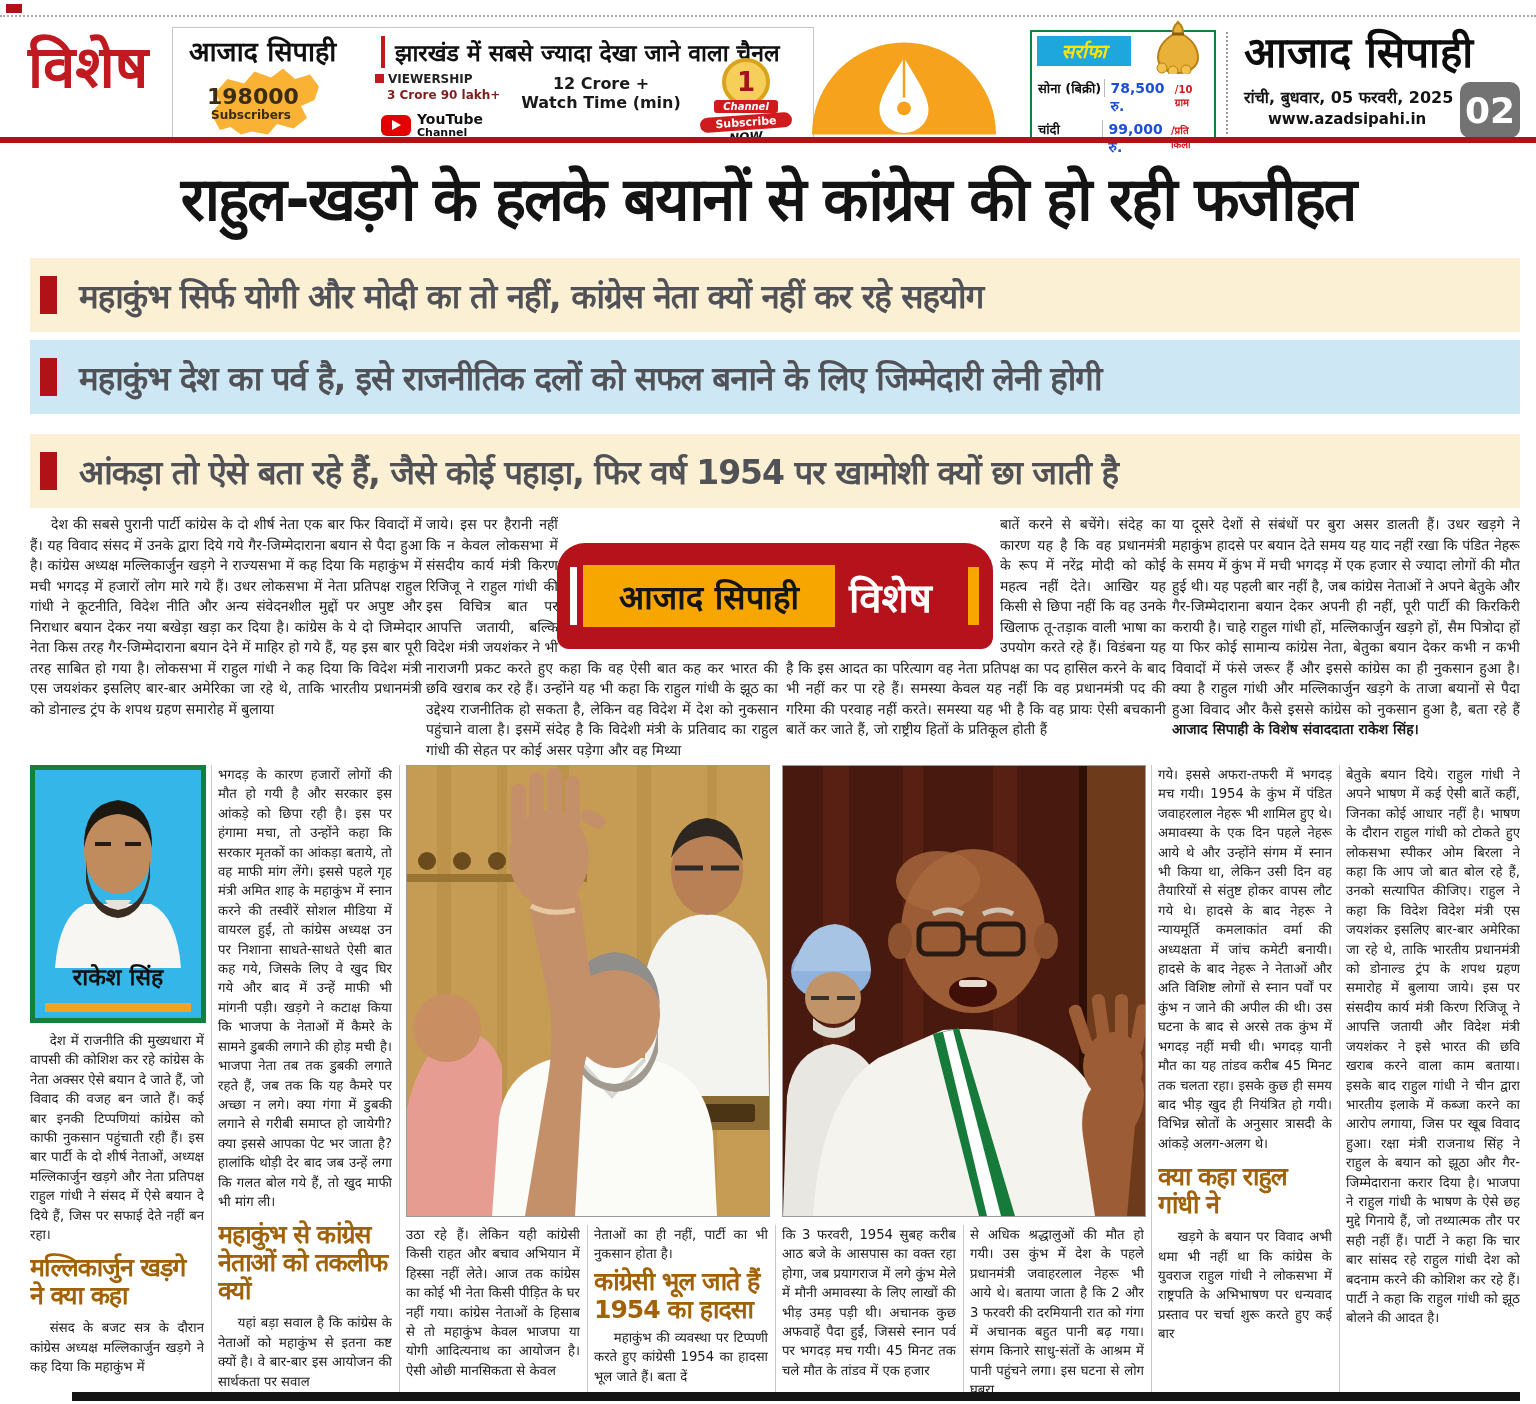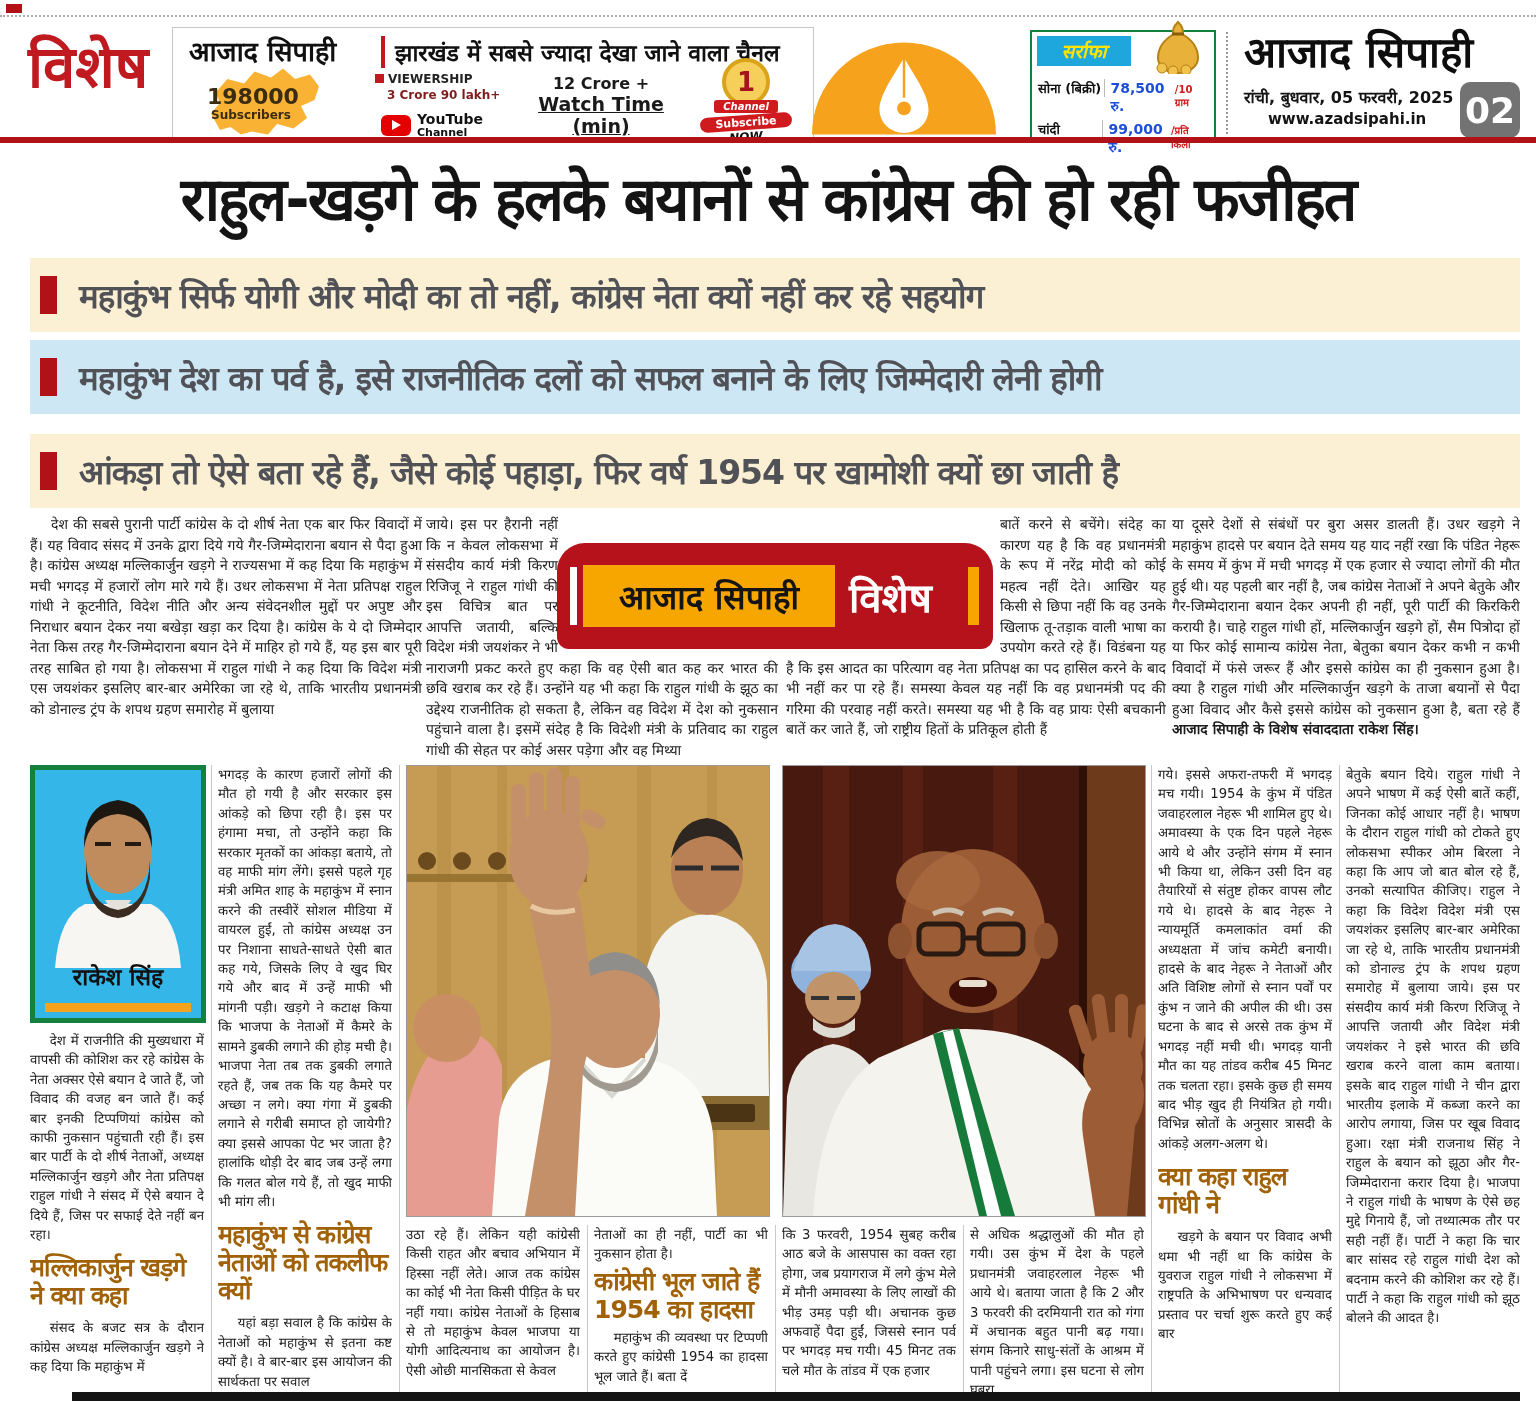--- a/index.html
+++ b/index.html
@@ -21,21 +21,21 @@
   .cb-view-bullet{display:inline-block;width:9px;height:9px;background:#c01920;margin-right:4px;}
   .cb-view-val{left:214px;top:60px;font-size:12px;font-weight:700;color:#7f1d1d;}
   .cb-yt{left:208px;top:84px;display:flex;align-items:center;gap:6px;}
   .yt-icon{width:30px;height:21px;background:#e40000;border-radius:6px;position:relative;}
   .yt-icon:after{content:"";position:absolute;left:11px;top:5px;border-left:9px solid #fff;
                  border-top:5.5px solid transparent;border-bottom:5.5px solid transparent;}
   .cb-yt-label{font-size:14px;font-weight:800;color:#111;line-height:1;}
   .cb-yt-sub{font-size:11px;font-weight:700;color:#111;}
   .cb-watch{left:348px;top:46px;width:160px;text-align:center;font-weight:800;color:#1a1a1a;}
   .cb-watch-val{font-size:16px;}
-  .cb-watch-label{font-size:19px;text-decoration:underline;}
+  .cb-watch-label{font-size:16px;}
   .cb-badge{left:512px;top:30px;width:122px;height:76px;text-align:center;}
   .trophy-ring{margin:0 auto;width:40px;height:40px;border-radius:50%;border:4px solid #d9a419;
                background:#f6cf5a;display:flex;align-items:center;justify-content:center;
                font-size:26px;font-weight:800;color:#a3131a;}
   .trophy-ribbon{margin:-6px auto 0;width:64px;background:#d01b1e;color:#fff;font-size:10px;
                  font-style:italic;font-weight:700;border-radius:3px;padding:1px 0;}
   .subscribe-stamp{margin:2px auto 0;width:92px;background:#d01b1e;color:#fff;font-size:11px;
                    font-weight:800;border-radius:9px;transform:rotate(-4deg);padding:1px 0;}
   .subscribe-now{font-size:12px;font-weight:800;color:#111;transform:rotate(-4deg);font-style:italic;}
   .pen-semi{left:812px;top:40px;width:184px;height:97px;}

